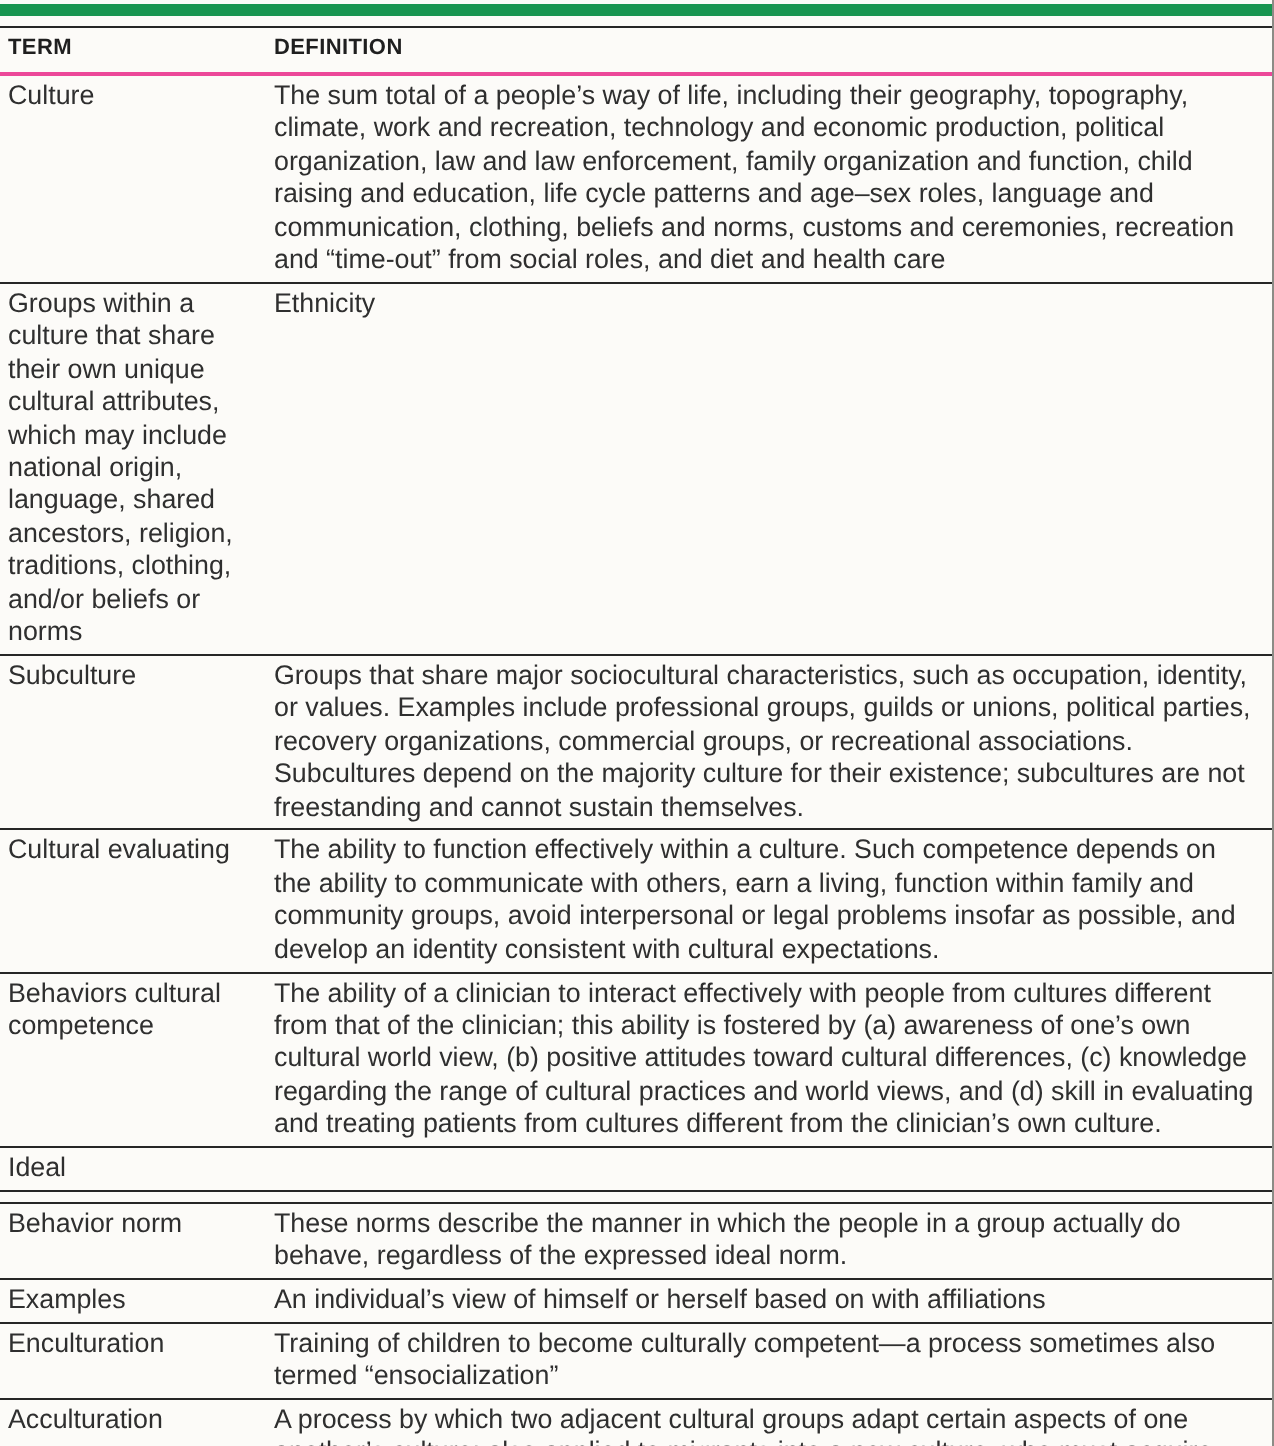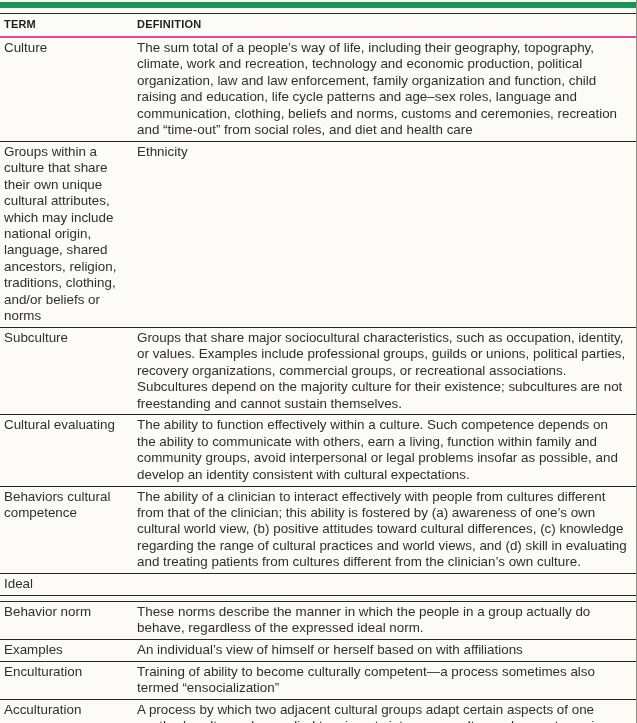--- a/index.html
+++ b/index.html
@@ -111,21 +111,21 @@
     <div class="cell def-cell">These norms describe the manner in which the people in a group actually do behave, regardless of the expressed ideal norm.</div>
   </div>
 
   <div class="row">
     <div class="cell term-cell">Examples</div>
     <div class="cell def-cell">An individual’s view of himself or herself based on with affiliations</div>
   </div>
 
   <div class="row">
     <div class="cell term-cell">Enculturation</div>
-    <div class="cell def-cell">Training of ability to become culturally competent—a process sometimes also termed “ensocialization”</div>
+    <div class="cell def-cell">Training of children to become culturally competent—a process sometimes also termed “ensocialization”</div>
   </div>
 
   <div class="row">
     <div class="cell term-cell">Acculturation</div>
     <div class="cell def-cell">A process by which two adjacent cultural groups adapt certain aspects of one another’s culture; also applied to migrants into a new culture, who must acquire ceremonies, knowledge, and skill of the new culture to function as an adult</div>
   </div>
 
 </div>
 
 <div class="edge-line"></div>

